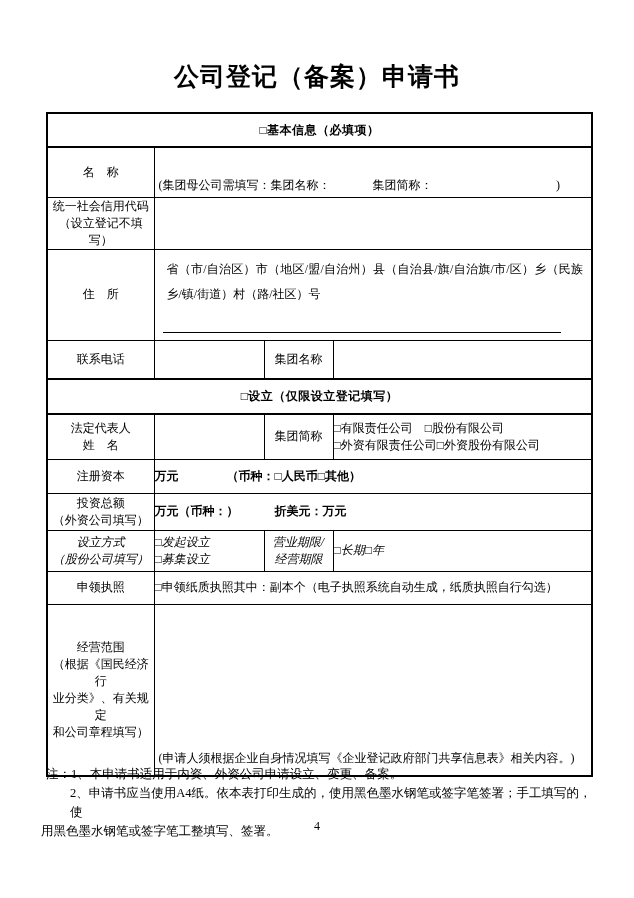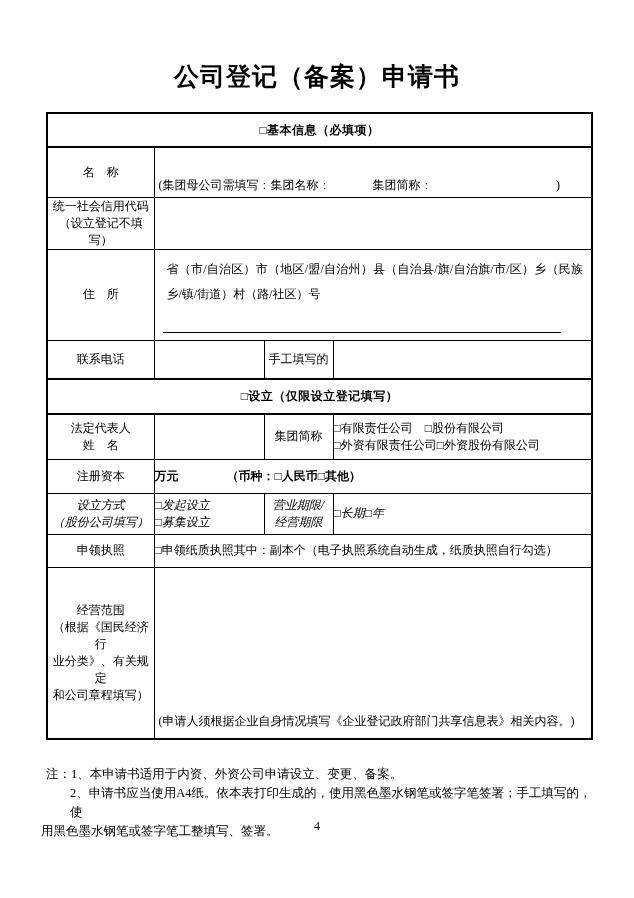--- a/index.html
+++ b/index.html
@@ -131,21 +131,21 @@
           <div class="addr-line"></div>
         </td>
       </tr>
 
       <tr class="h39">
         <td class="lbl">
           <span>联系电话</span>
         </td>
         <td></td>
         <td class="lbl">
-          <span>手工填写的</span>
+          <span>集团名称</span>
         </td>
         <td></td>
       </tr>
 
       <tr class="h35">
         <td colspan="4" class="sec bt2 bb2">
           <span>□设立（仅限设立登记填写）</span>
         </td>
       </tr>
 
@@ -166,20 +166,29 @@
 
       <tr class="h34">
         <td class="lbl">
           <span>注册资本</span>
         </td>
         <td colspan="3" class="inline-row fill-bottom">
           <span>万元</span><span class="gap48"></span><span>（币种：□人民币□其他）</span>
         </td>
       </tr>
 
+      <tr class="h37">
+        <td class="lbl">
+          <div>投资总额</div>
+          <div>（外资公司填写）</div>
+        </td>
+        <td colspan="3" class="inline-row fill-bottom">
+          <span>万元（币种：）</span><span class="gap36"></span><span>折美元：万元</span>
+        </td>
+      </tr>
 
       <tr class="h41">
         <td class="lbl">
           <div>设立方式</div>
           <div>（股份公司填写）</div>
         </td>
         <td class="setup-opts">
           <div>□发起设立</div>
           <div>□募集设立</div>
         </td>

